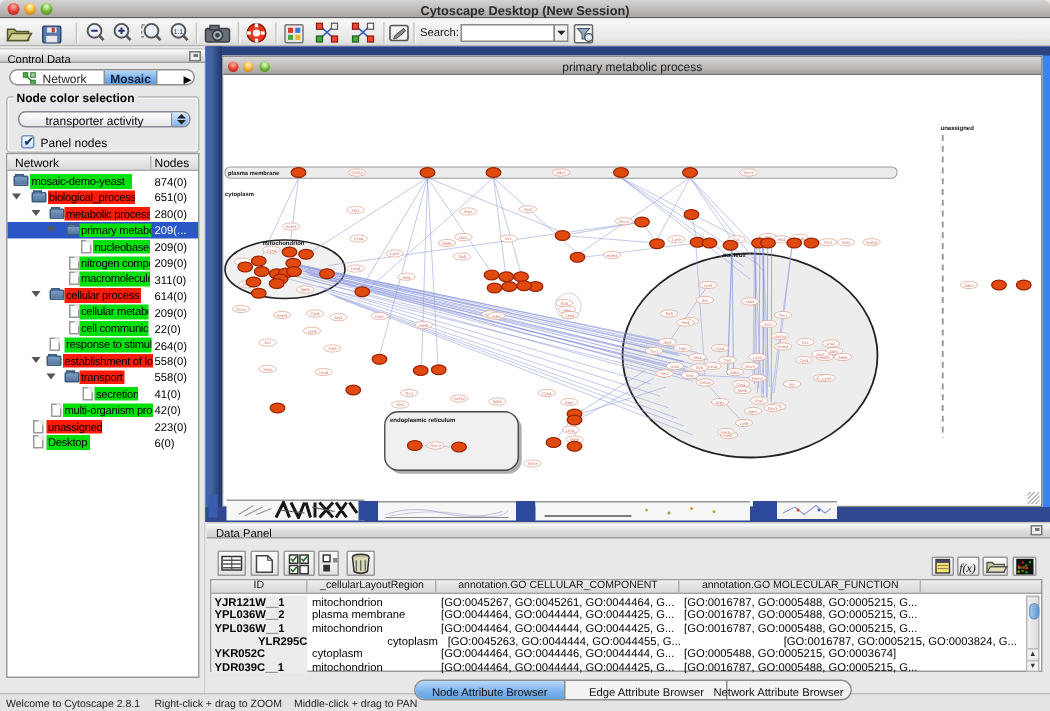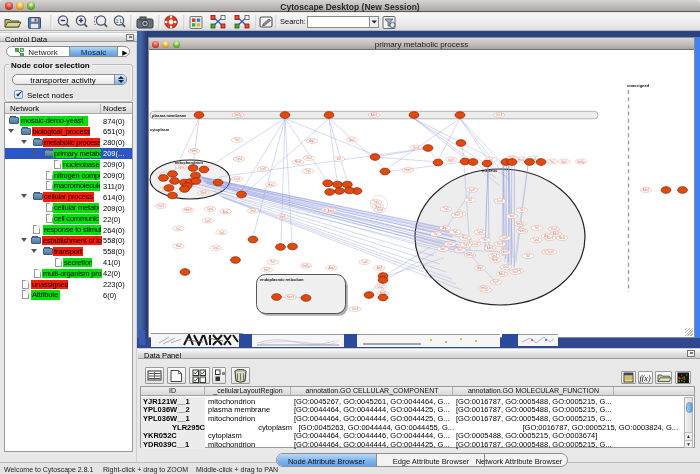--- a/index.html
+++ b/index.html
@@ -25,21 +25,21 @@
 .hdrbar { background:linear-gradient(#fdfdfd,#dedede 55%,#cfcfcf); border-top:1px solid #cdcdcd; border-bottom:1px solid #9d9d9d; }
 #cp-hdr { left:0; top:1px; width:137px; height:10px; }
 #cp-hdr span { position:absolute; left:5px; top:1.5px; font-size:7.5px; color:#000; }
 .floatico { position:absolute; width:8px; height:7px; border:1px solid #777; background:#eee; }
 .floatico:before { content:""; position:absolute; right:1px; top:1px; width:3px; height:2px; background:#777; }
 
 
 #cp-tabs { left:6px; top:15px; width:124px; height:11px; border:1px solid #8e8e8e; border-radius:7px; background:#fff; overflow:hidden; font-size:8px; }
 #cp-tabs .seg { position:absolute; top:0; height:100%; }
 #seg-net { left:0; width:62px; color:#222; }
-#seg-mosaic { left:62px; width:49px; background:linear-gradient(#b4d7f8,#79b0ea 60%,#5f9fe4); border-left:1px solid #8e8e8e; border-right:1px solid #8e8e8e; color:#0d2038; font-weight:normal; }
+#seg-mosaic { left:62px; width:36px; background:linear-gradient(#b4d7f8,#79b0ea 60%,#5f9fe4); border-left:1px solid #8e8e8e; border-right:1px solid #8e8e8e; color:#0d2038; font-weight:bold; }
 #seg-arrow { left:112px; width:12px; }
 #cp-tabs .seg span { position:absolute; width:100%; text-align:center; top:0.5px; }
 
 
 #grpbox { left:4px; top:33px; width:129px; height:38px; border:1px solid #bbb; border-radius:3px; box-shadow:inset 0 0 0 1px #f6f6f6; }
 #grplabel { position:absolute; left:4px; top:-4px; background:#e8e8e8; padding:0 2px; font-size:8px; font-weight:bold; color:#000; }
 #combo { position:absolute; left:7px; top:9px; width:115px; height:11px; border:1px solid #8a8a96; border-radius:5px; background:linear-gradient(#ffffff,#e6e6e6); font-size:8px; }
 #combo .ctext { position:absolute; left:0; width:100px; text-align:center; top:0.5px; color:#000; }
 #combo .cap { position:absolute; right:0; top:0; width:12px; height:9px; border-left:1px solid #8a8a96; border-radius:0 4px 4px 0; background:linear-gradient(#d8ecff,#7fb2ea); }
 #combo .cap:before { content:""; position:absolute; width:0; height:0; left:3px; top:1px; border-left:3px solid transparent; border-right:3px solid transparent; border-bottom:3px solid #222; }
@@ -231,21 +231,21 @@
           <span style="top:1.5px; font-size:7px;">▶</span>
         </div>
     </div>
     <div id="grpbox" class="abs">
       <div id="grplabel">Node color selection</div>
       <div id="combo">
           <span class="ctext">transporter activity</span>
           <span class="cap"></span>
         </div>
       <div id="chk"></div>
-        <div id="chklabel">Select nodes</div>
+        <div id="chklabel">Panel nodes</div>
     </div>
     <div id="treewrap" class="abs">
       <div id="treehdr">
           <span class="c1">Network</span>
           <span class="c2">Nodes</span>
           <span class="vsep"></span>
         </div>
       <div id="treerows">
 <div class="trow" style="top:12.0px;">
             <span class="fold" style="left:4px;"></span>
@@ -328,21 +328,21 @@
             <span class="lbl gr" style="left:37px; width:60px;">multi-organism pro</span>
             <span class="val" style="">42(0)</span>
           </div>
 <div class="trow" style="top:175.5px;">
             <span class="file" style="left:17px;"></span>
             <span class="lbl rd" style="left:26px; width:37px;">unassigned</span>
             <span class="val" style="">223(0)</span>
           </div>
 <div class="trow" style="top:186.4px;">
             <span class="file" style="left:17px;"></span>
-            <span class="lbl gr" style="left:26px; width:29px;">Attribute</span>
+            <span class="lbl gr" style="left:26px; width:29px;">Desktop</span>
             <span class="val" style="">6(0)</span>
           </div>
 
 </div>
     </div>
   </div>
 
   <div id="desktop" class="abs">
     <div id="dsk-top" class="abs"></div>
     <div id="dsk-left" class="abs"></div>

